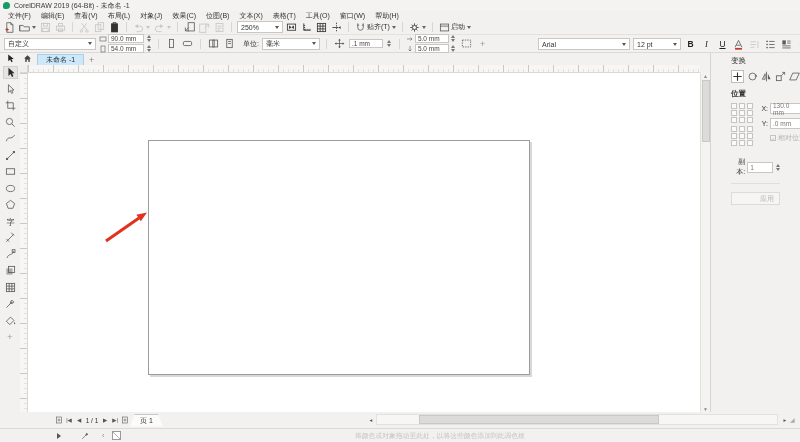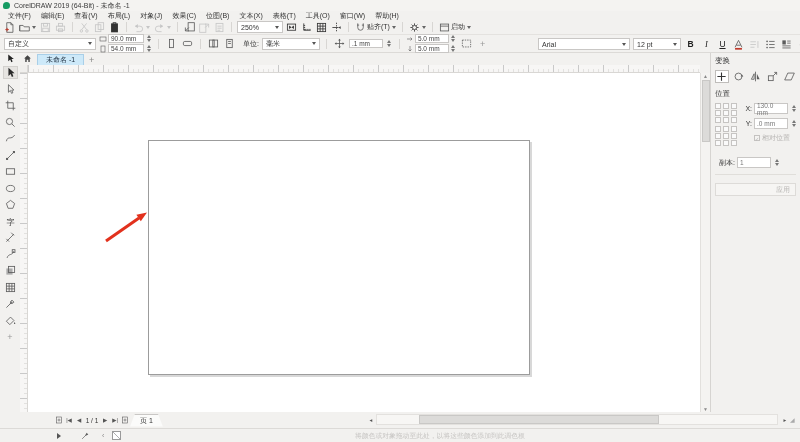--- a/index.html
+++ b/index.html
@@ -51,26 +51,26 @@
 .tool{width:15px;height:13px;display:flex;align-items:center;justify-content:center}
 .tool.sel{background:#e6e4e1;border:1px solid #d2d0cd}
 
 .canvas{left:28px;top:73px;width:672px;height:339px;background:#fff}
 .page{position:absolute;left:120px;top:67px;width:382px;height:235px;background:#fff;border:1px solid #9c9c9c;box-shadow:2px 2px 0 #d8d8d8}
 
 .vscroll{left:700px;top:73px;width:10px;height:339px;background:#f4f3f1;border-left:1px solid #e2e0dd}
 .vthumb{position:absolute;left:1px;top:7px;width:8px;height:62px;background:#dcdbd9;border:1px solid #c9c8c6}
 .sarrow{position:absolute;left:2px;font-size:5px;color:#8a8a8a;line-height:6px}
 
-.docker{left:710px;top:53px;width:90px;height:359px;background:#f2f1ef;border-left:1px solid #d6d4d1;padding:3px 4px}
+.docker{left:710px;top:53px;width:90px;height:359px;background:#f2f1ef;border-left:1px solid #d6d4d1;padding:3px 20px}
 .docker h3{font-size:7.5px;font-weight:normal;color:#333;margin-bottom:4px}
 .dicons{display:flex;gap:3px;margin-bottom:6px}
 .dico{width:14px;height:13px;display:flex;align-items:center;justify-content:center}
 .dico.sel{background:#fff;border:1px solid #bfbdba}
-.dsection{font-weight:normal;font-size:7.5px;margin-bottom:4px}
+.dsection{font-weight:bold;font-size:7.5px;margin-bottom:4px}
 .grid9{display:grid;grid-template-columns:repeat(3,7px);gap:1px;margin-bottom:3px}
 .grid9 i{width:6px;height:6px;border:1px solid #c6c4c2;background:#fafafa}
 .drow{display:flex;align-items:center;gap:2px;margin-bottom:4px}
 .dfield{background:#fff;border:1px solid #c9c7c5;height:11px;width:34px;display:flex;align-items:center;padding:0 2px;font-size:6.5px;color:#777}
 .dlabel{width:10px;text-align:right;color:#333}
 .cbx{width:6px;height:6px;border:1px solid #c4c2c0;background:#f4f3f1;color:#b5b5b5;font-size:5px;line-height:6px;text-align:center}
 .graytext{color:#b5b3b1}
 .applybtn{margin-top:8px;width:100%;height:13px;background:#f6f5f3;border:1px solid #dddbd8;color:#bcbab8;font-size:7px;display:flex;align-items:center;justify-content:flex-end;padding-right:5px}
 .divline{height:1px;background:#e0deda;margin:6px 0 0}
 

